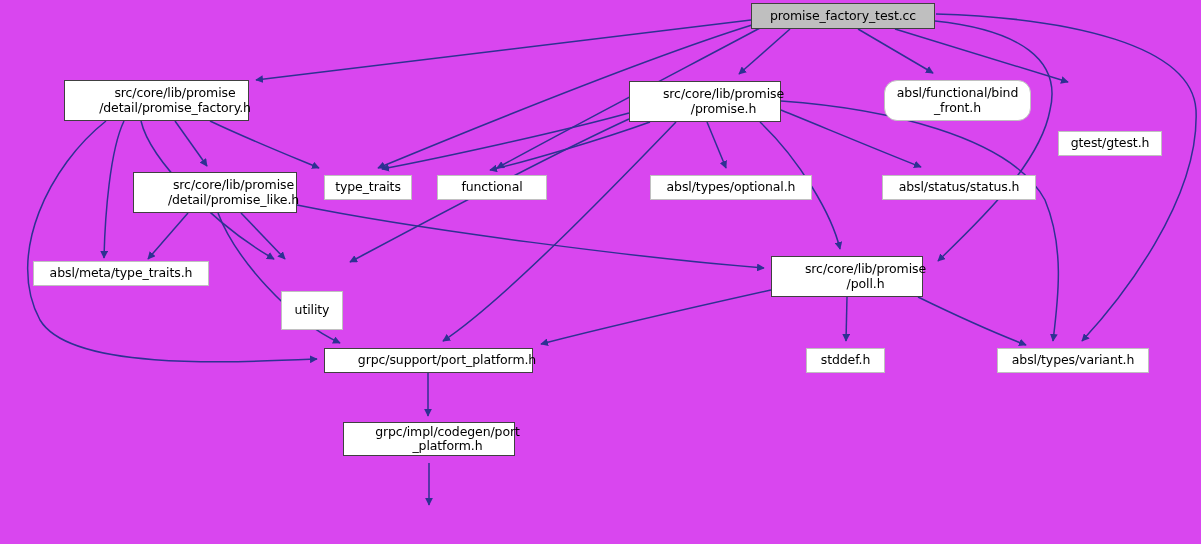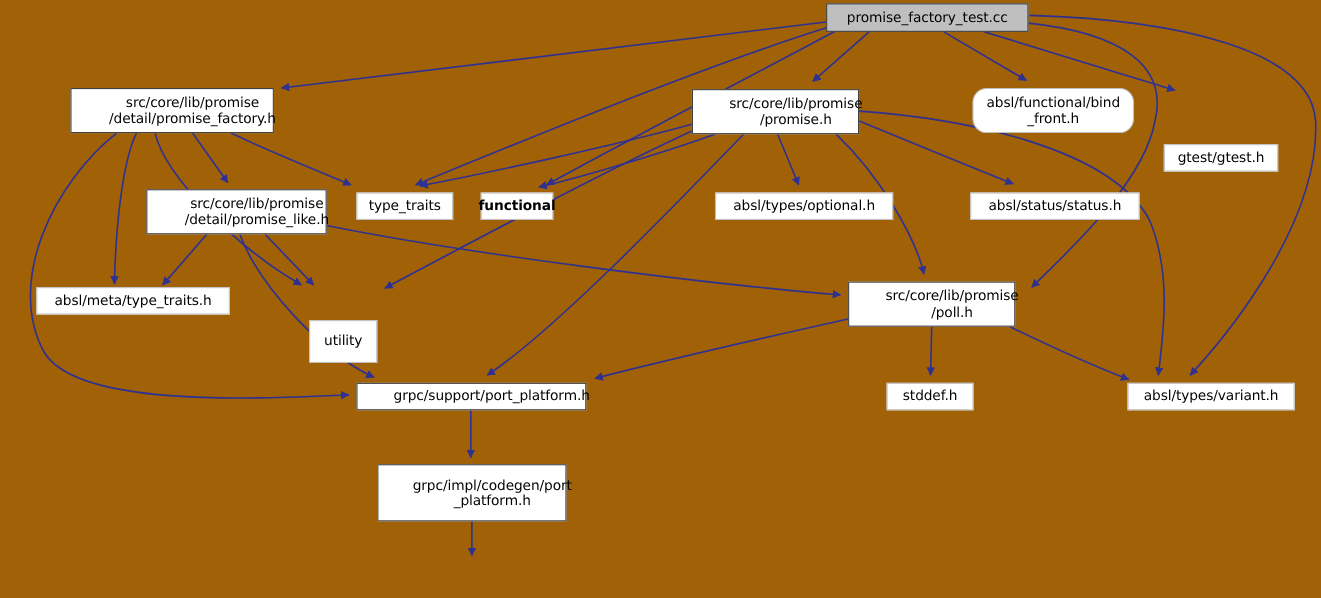--- a/index.html
+++ b/index.html
@@ -4,21 +4,21 @@
 <style>
   html, body {
     margin: 0;
     padding: 0;
     background: #ffffff;
   }
   #graph-root {
     position: relative;
     width: 1201px;
     height: 544px;
-    background: #a16207;
+    background: #d946ef;
     font-family: "DejaVu Sans", "Liberation Sans", sans-serif;
     overflow: hidden;
   }
   #edge-layer {
     position: absolute;
     left: 0;
     top: 0;
     width: 1201px;
     height: 544px;
   }
@@ -131,39 +131,39 @@
 /detail/promise_like.h</div>
 
   <div class="node project" style="left:629px; top:81px; width:152px; height:41px;">src/core/lib/promise
 /promise.h</div>
 
   <div class="node project" style="left:771px; top:256px; width:152px; height:41px;">src/core/lib/promise
 /poll.h</div>
 
   <div class="node" style="left:324px; top:175px; width:88px; height:25px;">type_traits</div>
 
-  <div class="node" style="left:437px; top:175px; width:66px; height:25px;font-weight:bold;">functional</div>
+  <div class="node" style="left:437px; top:175px; width:110px; height:25px;">functional</div>
 
   <div class="node" style="left:884px; top:80px; width:147px; height:41px;border-radius:13px;">absl/functional/bind
 _front.h</div>
 
   <div class="node" style="left:1058px; top:88px; width:104px; height:25px;margin-top:43px;">gtest/gtest.h</div>
 
   <div class="node" style="left:650px; top:175px; width:162px; height:25px;">absl/types/optional.h</div>
 
   <div class="node" style="left:882px; top:175px; width:154px; height:25px;">absl/status/status.h</div>
 
   <div class="node" style="left:33px; top:261px; width:176px; height:25px;">absl/meta/type_traits.h</div>
 
   <div class="node" style="left:281px; top:265px; width:62px; height:39px;margin-top:26px;">utility</div>
 
   <div class="node project" style="left:324px; top:348px; width:209px; height:25px;">grpc/support/port_platform.h</div>
 
   <div class="node" style="left:806px; top:348px; width:79px; height:25px;">stddef.h</div>
 
-  <div class="node" style="left:997px; top:348px; width:152px; height:25px;margin-left:28px;">absl/types/variant.h</div>
+  <div class="node" style="left:997px; top:348px; width:152px; height:25px;">absl/types/variant.h</div>
 
-  <div class="node project" style="left:343px; top:422px; width:172px; height:52px;">grpc/impl/codegen/port
+  <div class="node project" style="left:343px; top:422px; width:172px; height:34px;">grpc/impl/codegen/port
 _platform.h</div>
 
   <div class="node project" style="left:391px; top:511px; width:76px; height:25px;margin-top:43px;">stdint.h</div>
 
 </div>
 
 </body></html>

